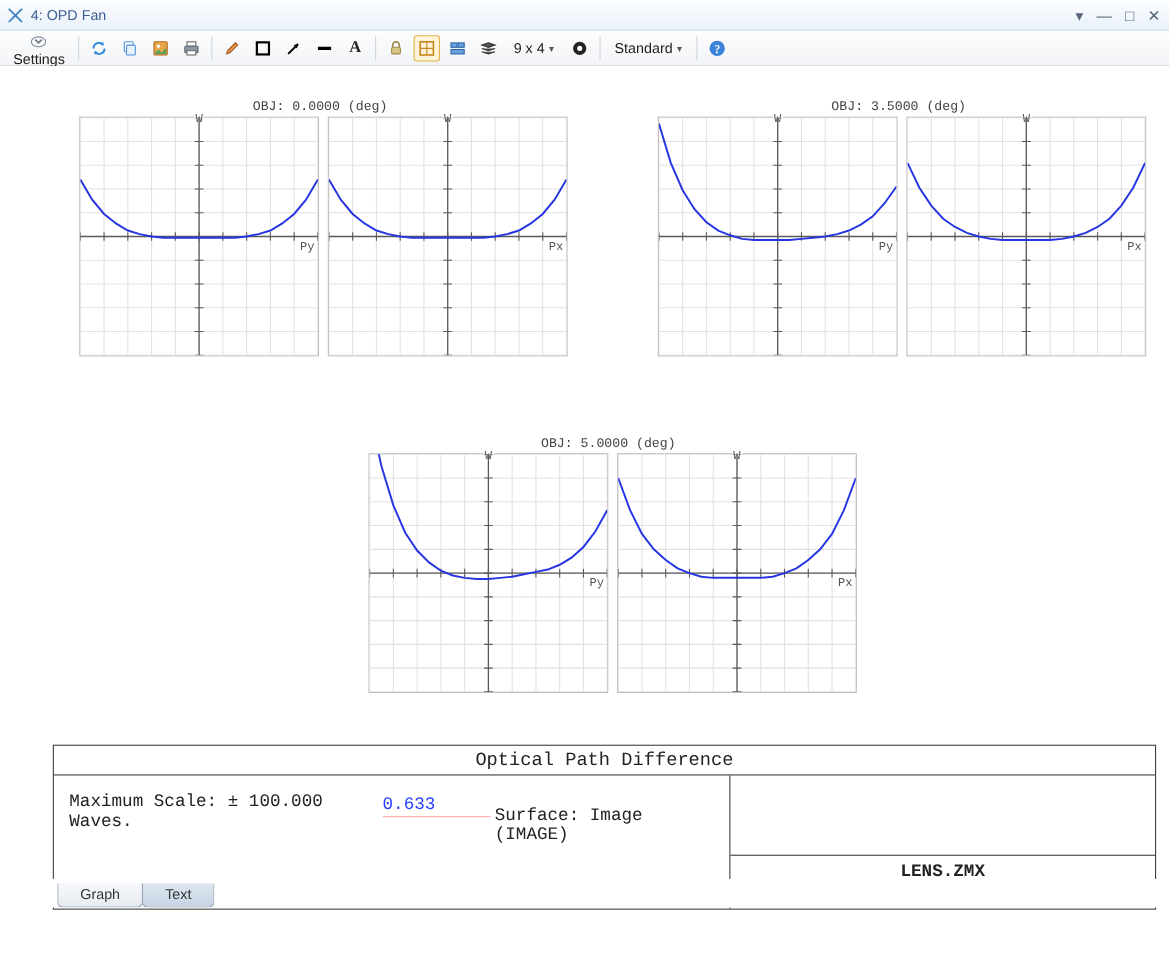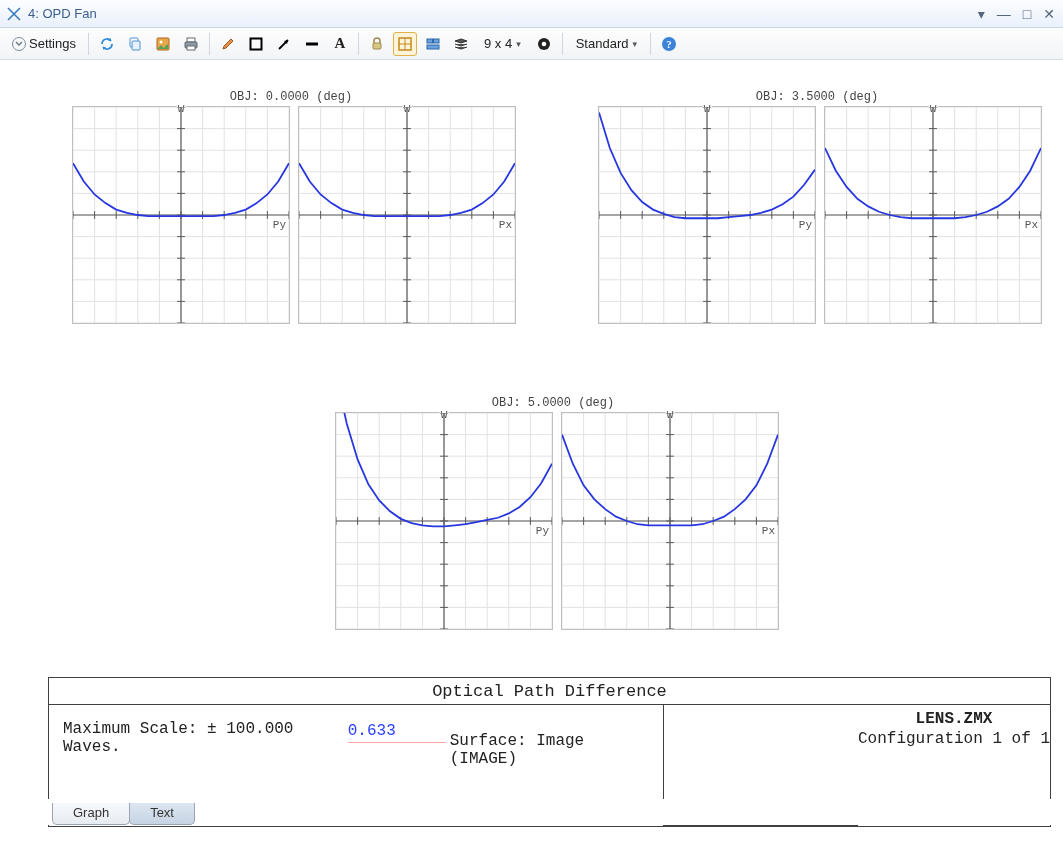--- a/index.html
+++ b/index.html
@@ -11,21 +11,21 @@
   .titlebar .title{flex:1;color:#3b5e8f;font-size:13px;}
   .titlebar .winbtns{display:flex;gap:12px;color:#55667a;font-size:14px;}
   .titlebar .winbtns span{cursor:default;}
   
   .toolbar{height:32px;display:flex;align-items:center;gap:4px;padding:0 6px;
     background:linear-gradient(#fdfdfd,#f2f4f7);border-bottom:1px solid #d7dde4;}
   .tbtn{width:24px;height:24px;display:flex;align-items:center;justify-content:center;
     border:1px solid transparent;border-radius:3px;background:transparent;}
   .tbtn.active{background:#fff3d9;border-color:#e2b24a;}
   .settings-btn{display:flex;align-items:center;gap:3px;height:24px;padding:0 5px;
-    border:1px solid transparent;border-radius:3px;background:transparent;}
+    border:1px solid transparent;border-radius:3px;background:transparent;flex-direction:column;}
   .settings-btn .chev{width:14px;height:14px;border:1px solid #7d8a99;border-radius:50%;
     display:flex;align-items:center;justify-content:center;}
   .settings-btn .chev svg{display:block;}
   .tsep{width:1px;height:22px;background:#cfd6de;margin:0 2px;}
   .txticon{font-family:Georgia,"Times New Roman",serif;font-weight:bold;font-size:15px;}
   .dropdown{display:flex;align-items:center;gap:4px;height:24px;padding:0 6px;
     border:1px solid transparent;border-radius:3px;}
   .dropdown .caret{font-size:9px;color:#555;}
   
   .canvas{position:relative;height:771px;background:#fff;margin-left:36px;}
@@ -40,21 +40,21 @@
     font-family:"Consolas","Courier New",monospace;font-size:11px;color:#555;background:transparent;}
   
   .info{position:absolute;left:6px;right:6px;top:617px;height:150px;border:1px solid #404040;
     font-family:"Consolas","Courier New",monospace;font-size:16px;color:#222;}
   .info .hdr{height:27px;display:flex;align-items:center;justify-content:center;
     border-bottom:1px solid #404040;font-size:17px;}
   .info .body{display:flex;height:121px;}
   .info .body .lcol{flex:1;border-right:1px solid #404040;padding:15px 14px 4px 14px;
     display:flex;flex-direction:row;gap:4px;}
   .info .wav{color:#2a40ff;border-bottom:1px solid #fca5a5;display:inline-block;padding-right:50px;line-height:1.4;}
-  .info .body .rcol{width:386px;display:flex;flex-direction:row;text-align:center;}
+  .info .body .rcol{width:386px;display:flex;flex-direction:column;text-align:center;}
   .info .rcol .rtop{flex:1;border-bottom:1px solid #404040;}
   .info .rcol .rbot{height:48px;display:flex;flex-direction:column;align-items:center;justify-content:center;line-height:1.25;font-size:16px;}
   .info .rcol .rbot span:first-child{font-weight:bold;}
   
   .tabs{height:26px;display:flex;align-items:flex-end;padding-left:16px;background:#fff;}
   .tab{height:22px;padding:2px 20px 0 20px;font-size:13px;color:#333;
     border:1px solid #9aa4b0;border-top:none;border-radius:0 0 5px 5px;background:linear-gradient(#f6f8fb,#e7ecf2);
     margin-right:-1px;}
   .tab.active{background:linear-gradient(#dde6f1,#c7d4e4);}
 </style>

